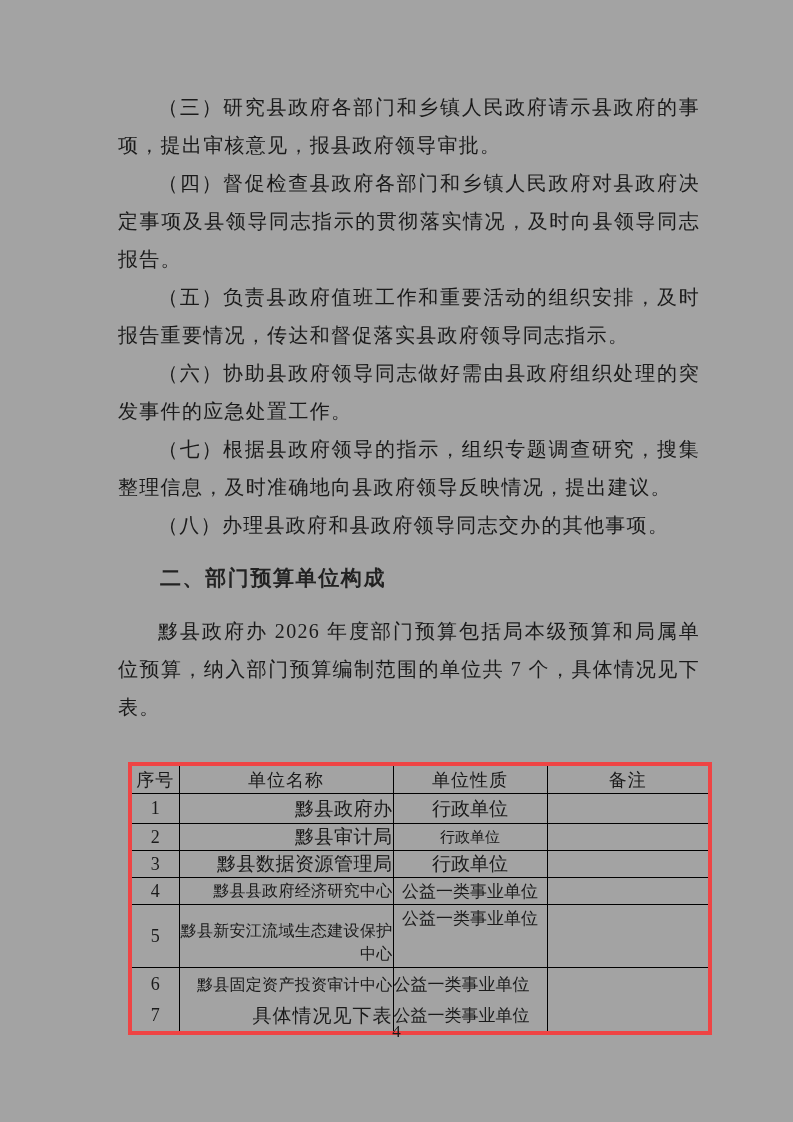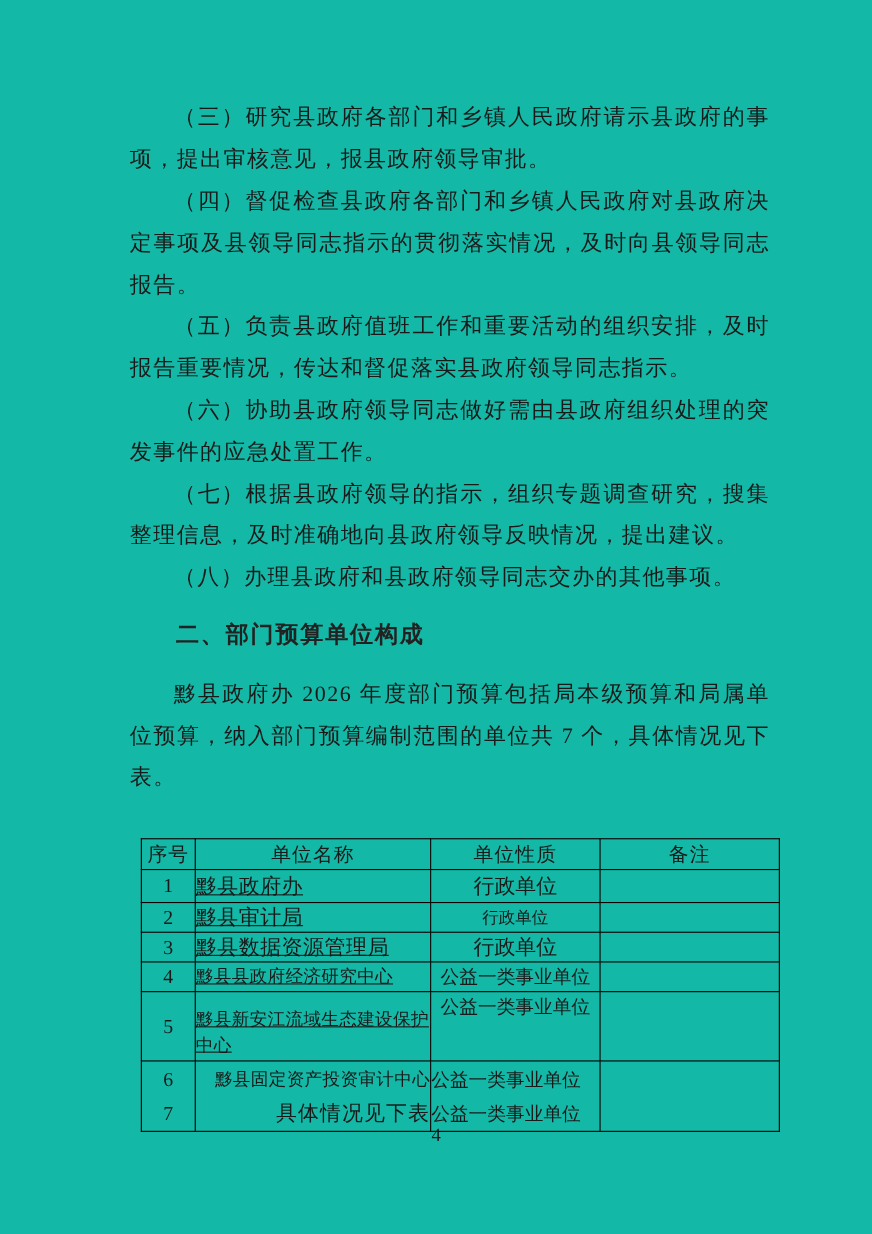--- a/index.html
+++ b/index.html
@@ -4,21 +4,21 @@
 <style>
   html, body {
     margin: 0;
     padding: 0;
     background: #ffffff;
   }
   .page {
     position: relative;
     width: 793px;
     height: 1122px;
-    background: #14b8a6;
+    background: #a3a3a3;
     overflow: hidden;
     font-family: "Liberation Serif", "DejaVu Serif", serif;
     color: #1a1a1a;
   }
   .content {
     position: absolute;
     left: 118px;
     top: 88px;
     width: 582px;
   }
@@ -40,21 +40,21 @@
     line-height: 38px;
     letter-spacing: 1.6px;
     text-indent: 2em;
     color: #222;
   }
   table.units {
     border-collapse: collapse;
     table-layout: fixed;
     width: 580px;
     margin: 36px 0 0 10px;
-    border: 1px solid #ef4444;
+    border: 4px solid #ef4444;
   }
   table.units th, table.units td {
     border: 1.5px solid #000;
     padding: 0;
     font-weight: normal;
     vertical-align: middle;
     overflow: hidden;
     white-space: nowrap;
   }
   col.c-seq   { width: 49px; }
@@ -65,25 +65,24 @@
     font-size: 18px;
     height: 27px;
     text-align: center;
     letter-spacing: 1px;
   }
   td.seq {
     text-align: center;
     font-size: 18px;
   }
   td.name {
-    text-align: left;
+    text-align: right;
     padding-left: 8px;
     font-size: 19px;
     letter-spacing: 0.5px;
-    text-decoration: underline;
   }
   td.nature {
     text-align: center;
     padding-left: 3px;
     font-size: 19px;
   }
   tr.r1 td { height: 29px; }
   tr.r2 td { height: 26px; }
   tr.r3 td { height: 26px; }
   tr.r4 td { height: 26px; }

